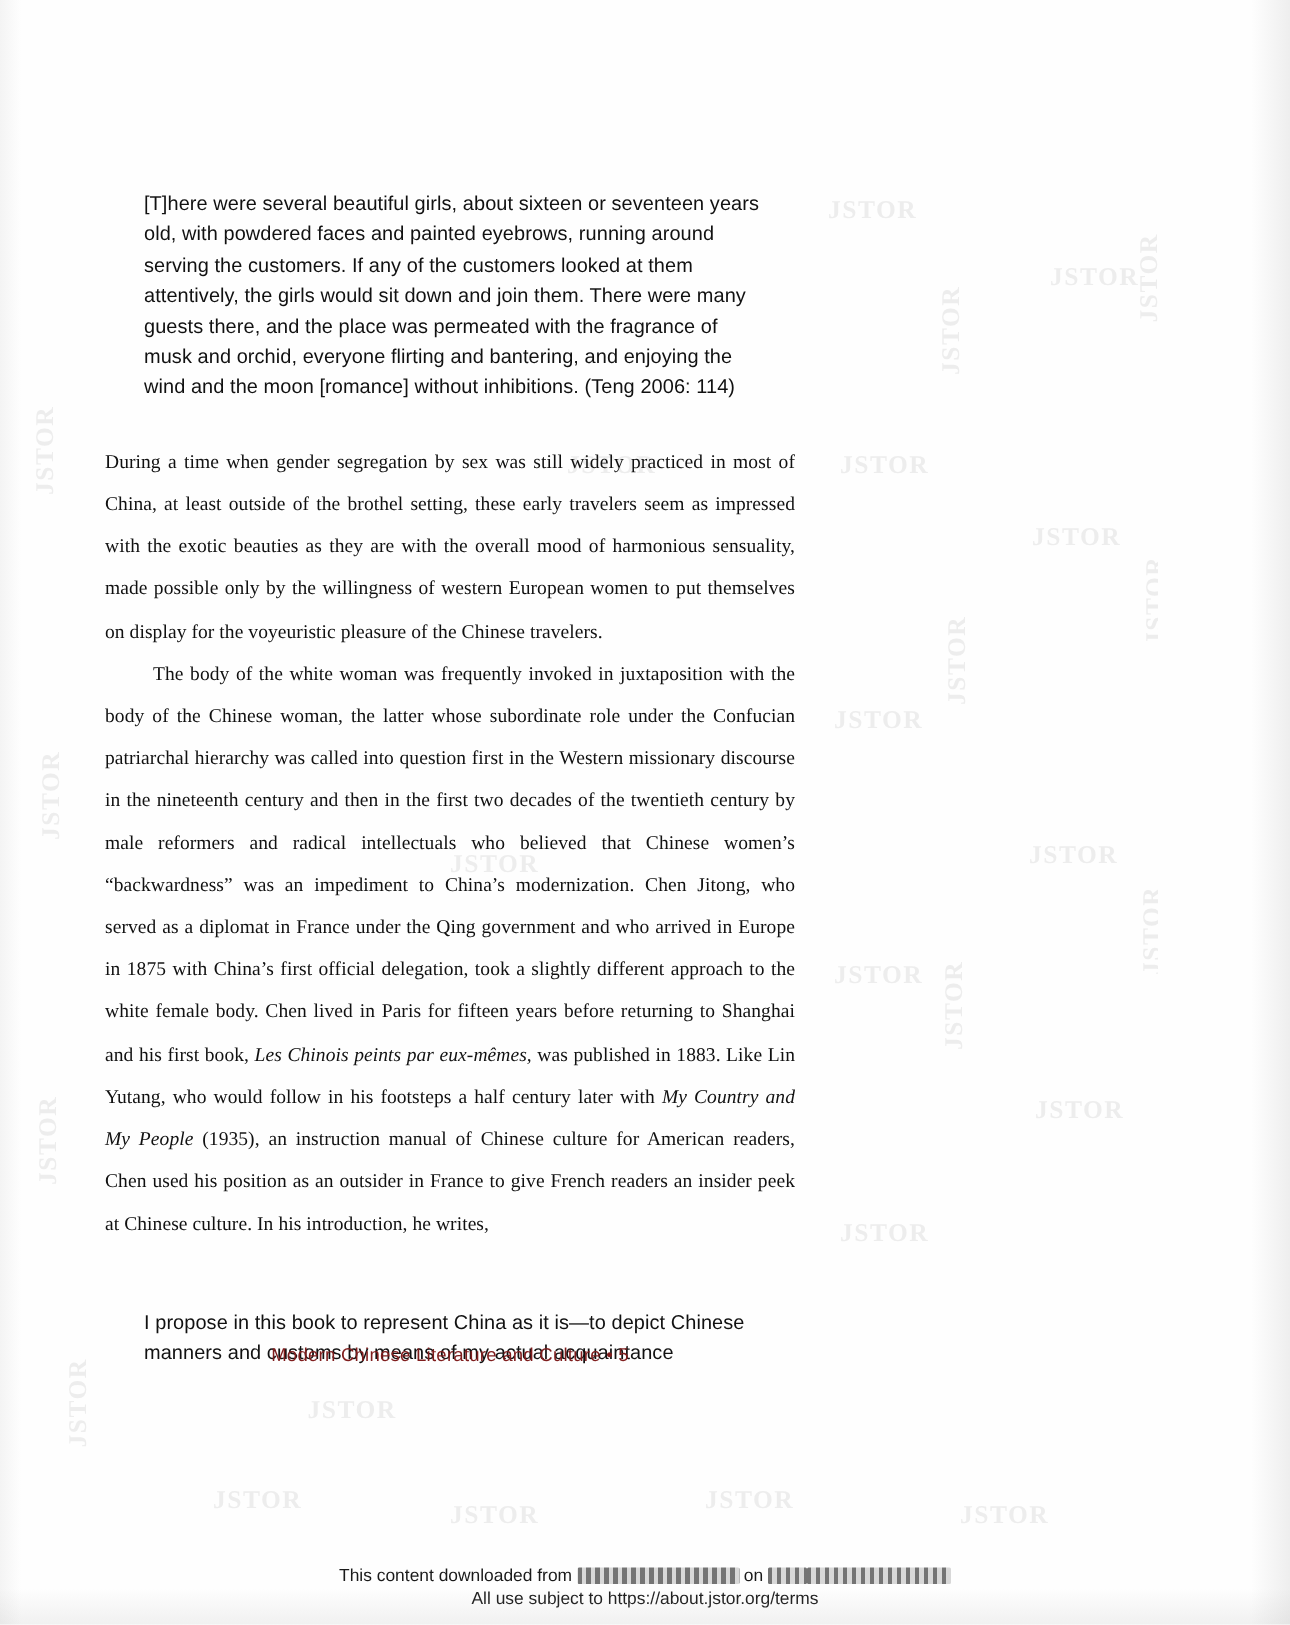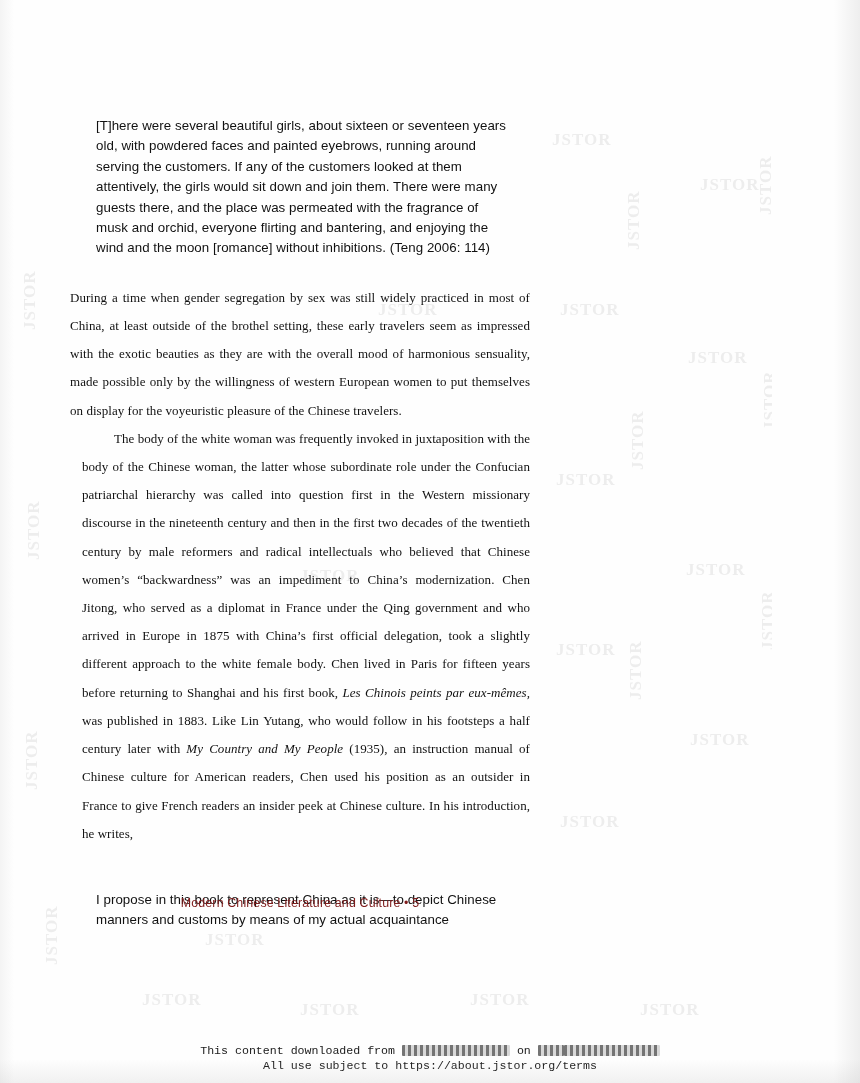--- a/index.html
+++ b/index.html
@@ -69,21 +69,21 @@
     letter-spacing: 1px;
   }
   .wm.v {
     transform: rotate(-90deg);
     transform-origin: left top;
   }
 
   .content {
     position: absolute;
     left: 70px;
-    top: 116px;
+    top: 126px;
     width: 460px;
   }
 
   .blockquote {
     margin: 0 0 0 26px;
     width: 410px;
     font-size: 13.3px;
     line-height: 20.4px;
     letter-spacing: 0.05px;
     text-align: left;
@@ -99,21 +99,20 @@
     text-align: justify;
     text-justify: inter-word;
     letter-spacing: 0.05px;
     font-family: Liberation Serif, serif;
   }
   p.body.first {
     margin-top: 25px;
   }
   p.body.indent {
     text-indent: 32px;
-    margin-left: 12px;
   }
   i { font-style: italic; }
 
   .footer-line {
     position: absolute;
     left: 70px;
     top: 896px;
     width: 460px;
     text-align: center;
     font-size: 12.4px;
@@ -121,21 +120,21 @@
     letter-spacing: 0.15px;
     color: #7f1d1d;
   }
 
   .jstor {
     position: absolute;
     left: 0;
     top: 1043px;
     width: 860px;
     text-align: center;
-    font-family: Liberation Mono, monospace;
+    font-family: Liberation Sans, sans-serif;
     font-size: 11.6px;
     line-height: 15px;
     color: #1a1a1a;
   }
   .redact {
     display: inline-block;
     vertical-align: -2px;
     height: 11px;
     background: repeating-linear-gradient(
       90deg,

